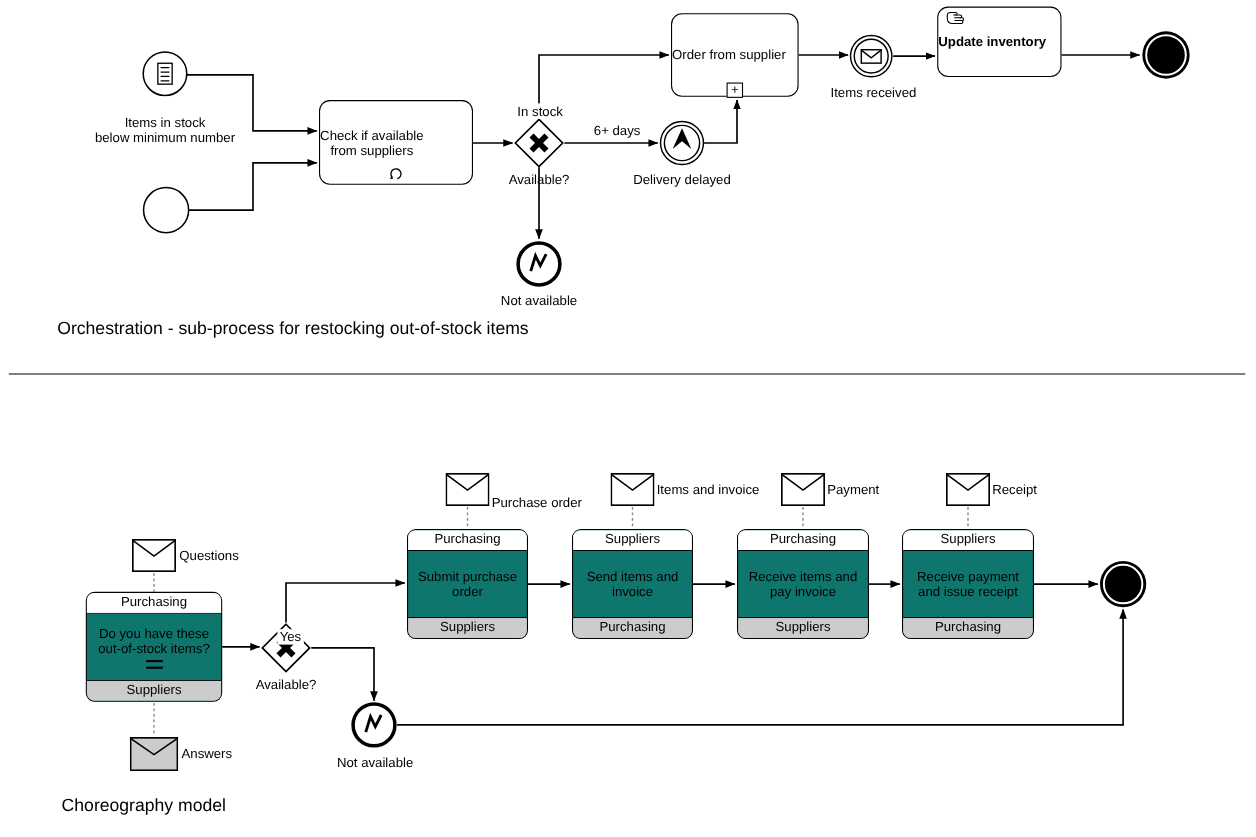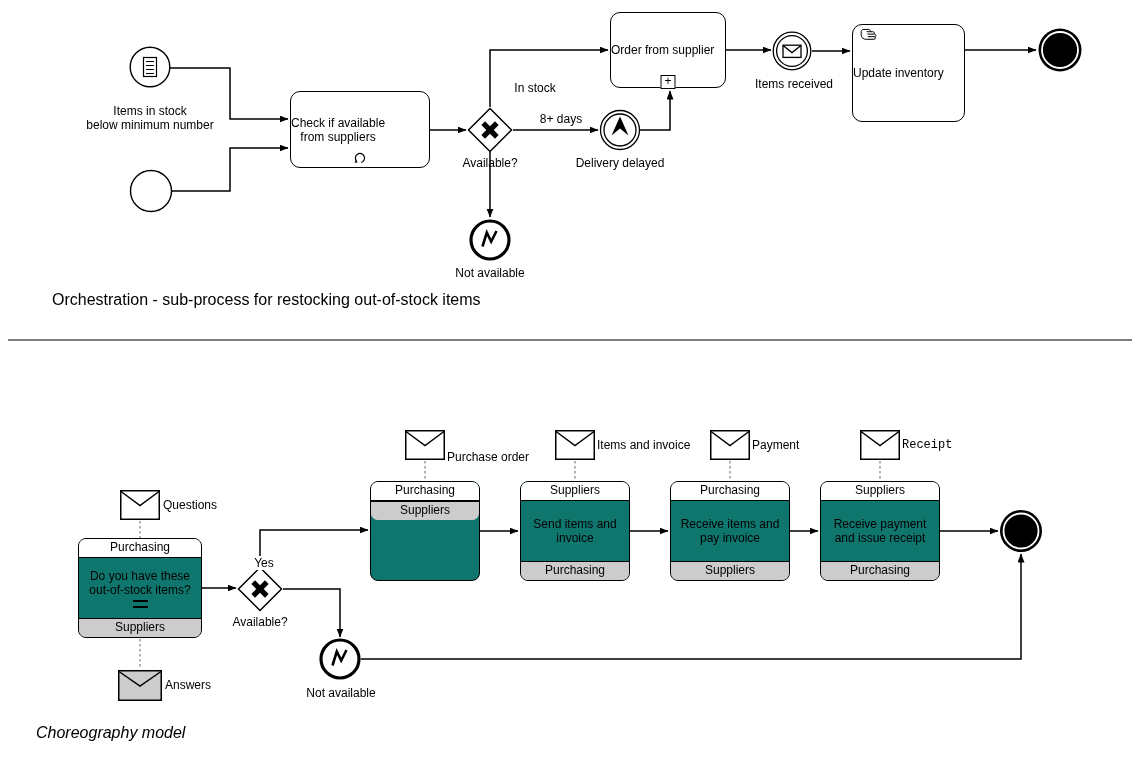--- a/index.html
+++ b/index.html
@@ -94,23 +94,23 @@
     </svg>
   </div>
 
   <svg class="abs" style="left:467px;top:107px;" width="46" height="46" viewBox="0 0 46 46">
     <polygon points="23,1.5 44.5,23 23,44.5 1.5,23" fill="#fff" stroke="#000" stroke-width="1.5"></polygon>
     <g stroke="#000" stroke-width="5.2">
       <path d="M16.2,16.2 L29.8,29.8"></path>
         <path d="M29.8,16.2 L16.2,29.8"></path>
     </g>
   </svg>
-  <div class="lbl bg" style="left:491px;top:81px;margin-left:44px;">In stock</div>
+  <div class="lbl bg" style="left:491px;top:94px;">In stock</div>
   <div class="lbl" style="left:490px;top:156px;">Available?</div>
-  <div class="lbl bg" style="left:561px;top:112px;">8+ days</div>
+  <div class="lbl bg" style="left:561px;top:112px;">6+ days</div>
 
   <div class="task" style="left:610px;top:12px;width:116px;height:76px;">
     <span>Order from supplier</span>
     <div class="plus">+</div>
   </div>
 
   <svg class="abs" style="left:599px;top:109px;" width="42" height="42" viewBox="0 0 42 42">
     <circle cx="21" cy="21" r="19.5" fill="#fff" stroke="#000" stroke-width="1.3"></circle>
     <circle cx="21" cy="21" r="16" fill="#fff" stroke="#000" stroke-width="1.3"></circle>
     <polygon points="21,7.5 29.5,26.5 21,19.5 12.5,26.5" fill="#000"></polygon>
@@ -120,21 +120,21 @@
   <svg class="abs" style="left:772px;top:31px;" width="40" height="40" viewBox="0 0 40 40">
     <circle cx="20" cy="20" r="18.8" fill="#fff" stroke="#000" stroke-width="1.3"></circle>
     <circle cx="20" cy="20" r="15.4" fill="#fff" stroke="#000" stroke-width="1.3"></circle>
     <g>
       <rect x="11" y="14.2" width="18" height="12.2" fill="#fff" stroke="#000" stroke-width="1.3"></rect>
       <path d="M11,14.6 L20,21.6 L29,14.6" fill="none" stroke="#000" stroke-width="1.3"></path>
     </g>
   </svg>
   <div class="lbl" style="left:794px;top:77px;text-align:right;">Items received</div>
 
-  <div class="task" style="left:852px;top:24px;width:113px;height:98px;">
+  <div class="task" style="left:852px;top:6px;width:113px;height:64px;font-weight:bold;">
     <span>Update inventory</span>
     <svg class="hand" width="20" height="16" viewBox="0 0 20 16">
       <path d="M3.2,3.6 C3.2,2.1 4.5,1.4 5.8,1.4 L10.6,1.4 C11.5,1.4 12.1,2 12.1,2.8
                C12.1,3.2 12,3.5 11.7,3.7 L14.8,3.7 C15.7,3.7 16.3,4.3 16.3,5.1
                C16.3,5.5 16.1,5.9 15.8,6.1 L16.4,6.1 C17.3,6.1 17.9,6.7 17.9,7.5
                C17.9,8 17.6,8.4 17.2,8.7 L16.6,8.7 C17.1,9 17.4,9.4 17.4,9.9
                C17.4,10.7 16.8,11.3 15.9,11.3 L8.2,11.3 C5.3,11.3 3.2,9.6 3.2,6.8 Z" fill="#fff" stroke="#000" stroke-width="1"></path>
       <path d="M11.7,3.7 L8.6,3.7 M15.8,6.1 L9.4,6.1 M16.6,8.7 L9.8,8.7" stroke="#000" stroke-width="1" fill="none"></path>
     </svg>
   </div>
@@ -179,44 +179,46 @@
   <svg class="abs" style="left:710px;top:430px;" width="40" height="30" viewBox="0 0 40 30">
     <rect x="0.75" y="0.75" width="38.5" height="28.5" fill="#fff" stroke="#000" stroke-width="1.5"></rect>
     <path d="M1,1.5 L20,15.5 L39,1.5" fill="none" stroke="#000" stroke-width="1.5"></path>
   </svg>
   <div class="lbl-left" style="left:752px;top:438px;">Payment</div>
 
   <svg class="abs" style="left:860px;top:430px;" width="40" height="30" viewBox="0 0 40 30">
     <rect x="0.75" y="0.75" width="38.5" height="28.5" fill="#fff" stroke="#000" stroke-width="1.5"></rect>
     <path d="M1,1.5 L20,15.5 L39,1.5" fill="none" stroke="#000" stroke-width="1.5"></path>
   </svg>
-  <div class="lbl-left" style="left:902px;top:438px;font-family:Liberation Mono, monospace;">Receipt</div>
+  <div class="lbl-left" style="left:902px;top:438px;">Receipt</div>
 
   <div class="choreo" style="left:78px;top:538px;width:124px;height:100px;">
     <div class="band top">Purchasing</div>
     <div class="cbody">
       <span>Do you have these
 out-of-stock items?</span>
       <div class="mi-marker"></div>
     </div>
     <div class="band bot">Suppliers</div>
   </div>
 
   <svg class="abs" style="left:237px;top:566px;" width="46" height="46" viewBox="0 0 46 46">
     <polygon points="23,1.5 44.5,23 23,44.5 1.5,23" fill="#fff" stroke="#000" stroke-width="1.5"></polygon>
     <g stroke="#000" stroke-width="5.2">
       <path d="M16.2,16.2 L29.8,29.8"></path>
         <path d="M29.8,16.2 L16.2,29.8"></path>
     </g>
   </svg>
-  <div class="lbl bg" style="left:264px;top:556px;">Yes</div>
+  <div class="lbl bg" style="left:264px;top:572px;">Yes</div>
   <div class="lbl" style="left:260px;top:615px;">Available?</div>
 
   <div class="choreo" style="left:370px;top:481px;width:110px;height:100px;">
     <div class="band top">Purchasing</div>
+    <div class="cbody">Submit purchase
+order</div>
     <div class="band bot">Suppliers</div>
   </div>
 
   <div class="choreo" style="left:520px;top:481px;width:110px;height:100px;">
     <div class="band top">Suppliers</div>
     <div class="cbody">Send items and
 invoice</div>
     <div class="band bot">Purchasing</div>
   </div>
 
@@ -238,15 +240,15 @@
     <circle cx="22" cy="22" r="19" fill="#fff" stroke="#000" stroke-width="3.2"></circle>
     <polyline points="14.5,28.5 18.8,14.5 23.2,23.5 28.5,13" fill="none" stroke="#000" stroke-width="2.6"></polyline>
   </svg>
   <div class="lbl" style="left:341px;top:686px;">Not available</div>
 
   <svg class="abs" style="left:999px;top:509px;" width="44" height="44" viewBox="0 0 44 44">
     <circle cx="22" cy="22" r="21" fill="#000"></circle>
     <circle cx="22" cy="22" r="17.5" fill="none" stroke="#fff" stroke-width="1.8"></circle>
   </svg>
 
-  <div class="caption" style="left:36px;top:724px;font-style:italic;">Choreography model</div>
+  <div class="caption" style="left:56px;top:724px;">Choreography model</div>
 
 </div>
 
 </body></html>

